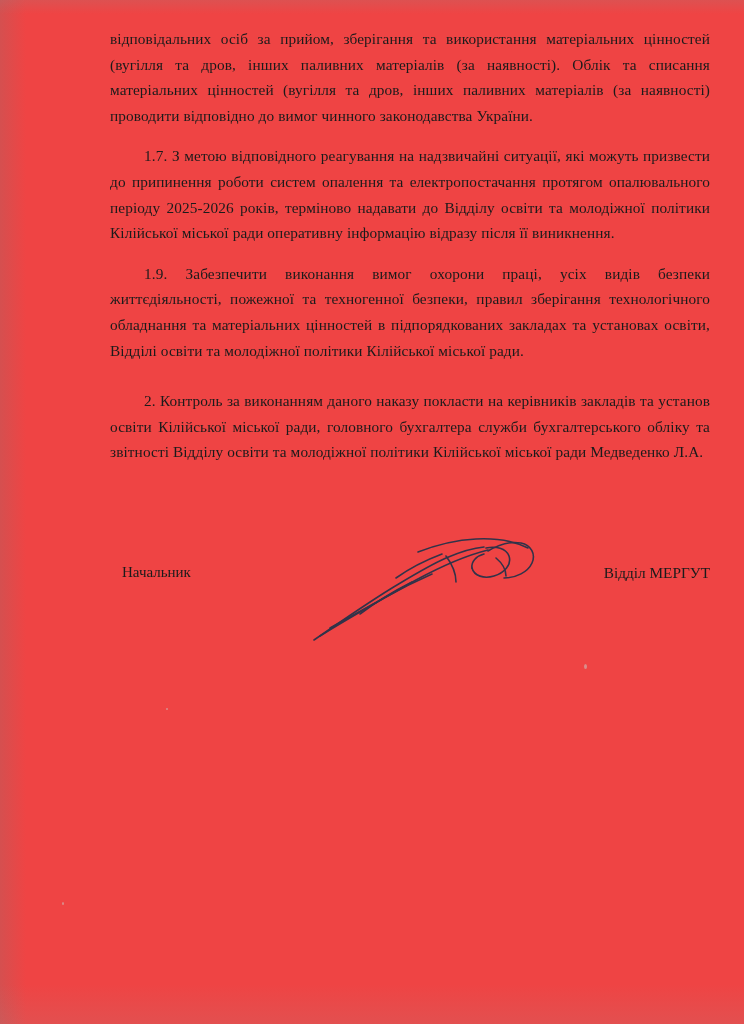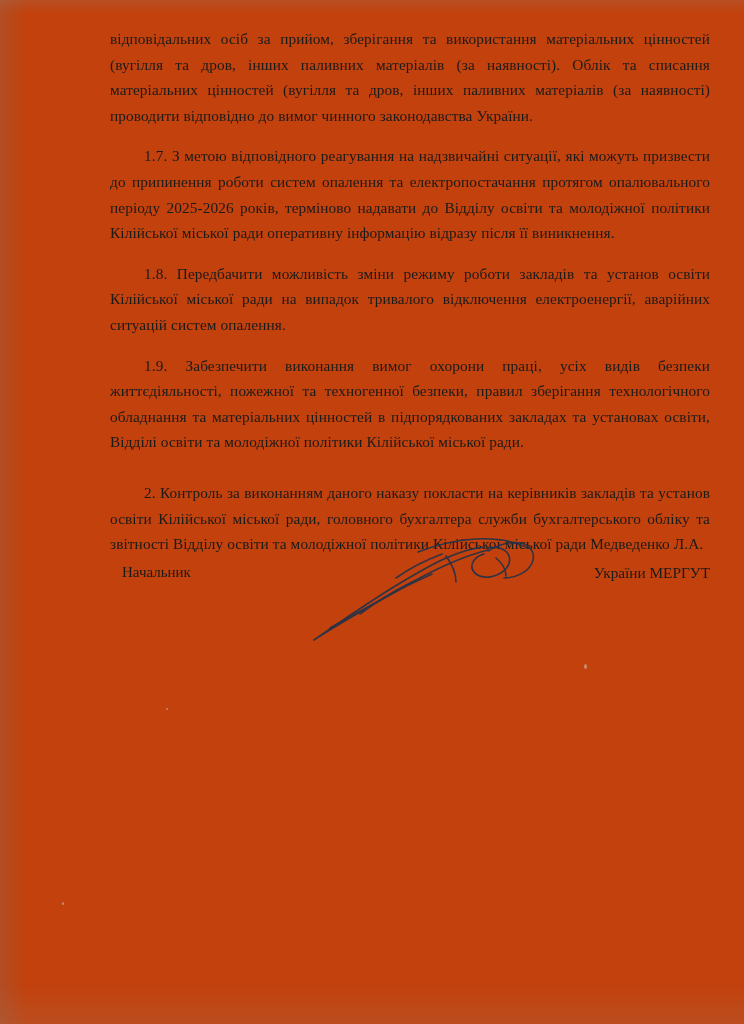--- a/index.html
+++ b/index.html
@@ -11,21 +11,21 @@
     width: 744px;
     height: 1024px;
     position: relative;
     overflow: hidden;
     font-family: "Liberation Serif", "DejaVu Serif", serif;
     color: #1b1b1b;
   }
   .page {
     position: absolute;
     inset: 0;
-    background: #c2410c;
+    background: #ef4444;
   }
   
   .scan-shade-left {
     position: absolute;
     left: 0; top: 0;
     width: 26px; height: 100%;
     background: linear-gradient(to right, rgba(120,120,120,0.22), rgba(255,255,255,0));
     pointer-events: none;
   }
   .scan-shade-top {
@@ -105,28 +105,27 @@
 
 <div class="page">
 
   <div class="scan-shade-left"></div>
   <div class="scan-shade-top"></div>
   <div class="scan-shade-bottom"></div>
 
   <div class="doc-body">
     <p class="para">відповідальних осіб за прийом, зберігання та використання матеріальних цінностей (вугілля та дров, інших паливних матеріалів (за наявності). Облік та списання матеріальних цінностей (вугілля та дров, інших паливних матеріалів (за наявності) проводити відповідно до вимог чинного законодавства України.</p>
     <p class="para indent">1.7. З метою відповідного реагування на надзвичайні ситуації, які можуть призвести до припинення роботи систем опалення та електропостачання протягом опалювального періоду 2025-2026 років, терміново надавати до Відділу освіти та молодіжної політики Кілійської міської ради оперативну інформацію відразу після її виникнення.</p>
-    <p class="para indent">1.8. Передбачити можливість зміни режиму роботи закладів та установ освіти Кілійської міської ради на випадок тривалого відключення електроенергії, аварійних ситуацій систем опалення.</p>
     <p class="para indent">1.9. Забезпечити виконання вимог охорони праці, усіх видів безпеки життєдіяльності, пожежної та техногенної безпеки, правил зберігання технологічного обладнання та матеріальних цінностей в підпорядкованих закладах та установах освіти, Відділі освіти та молодіжної політики Кілійської міської ради.</p>
     <p class="para indent gap-before">2. Контроль за виконанням даного наказу покласти на керівників закладів та установ освіти Кілійської міської ради, головного бухгалтера служби бухгалтерського обліку та звітності Відділу освіти та молодіжної політики Кілійської міської ради Медведенко Л.А.</p>
   </div>
 
   <div class="signature-block">
     <span class="sig-role">Начальник</span>
-    <span class="sig-name">України МЕРГУТ</span>
+    <span class="sig-name">Відділ МЕРГУТ</span>
   </div>
 
   <svg class="signature-mark" viewBox="0 0 270 140" xmlns="http://www.w3.org/2000/svg">
     <g fill="none" stroke="#22324a" stroke-width="1.6" stroke-linecap="round" stroke-linejoin="round" opacity="0.92">
       <path d="M14 122 C40 104, 66 86, 92 70 C112 58, 128 48, 146 40 C160 34, 172 30, 184 29"></path>
       <path d="M20 118 C52 98, 84 80, 116 62 C140 49, 164 38, 188 32"></path>
       <path d="M186 30 C196 28, 206 30, 209 38 C212 47, 204 55, 194 58 C184 61, 174 58, 172 50"></path>
       <path d="M172 50 C171 44, 176 38, 184 36"></path>
       <path d="M188 33 C198 27, 210 23, 221 25 C231 27, 236 36, 232 45 C228 54, 216 60, 204 60"></path>
       <path d="M118 34 C136 27, 156 22, 176 21 C196 20, 214 23, 228 30"></path>

